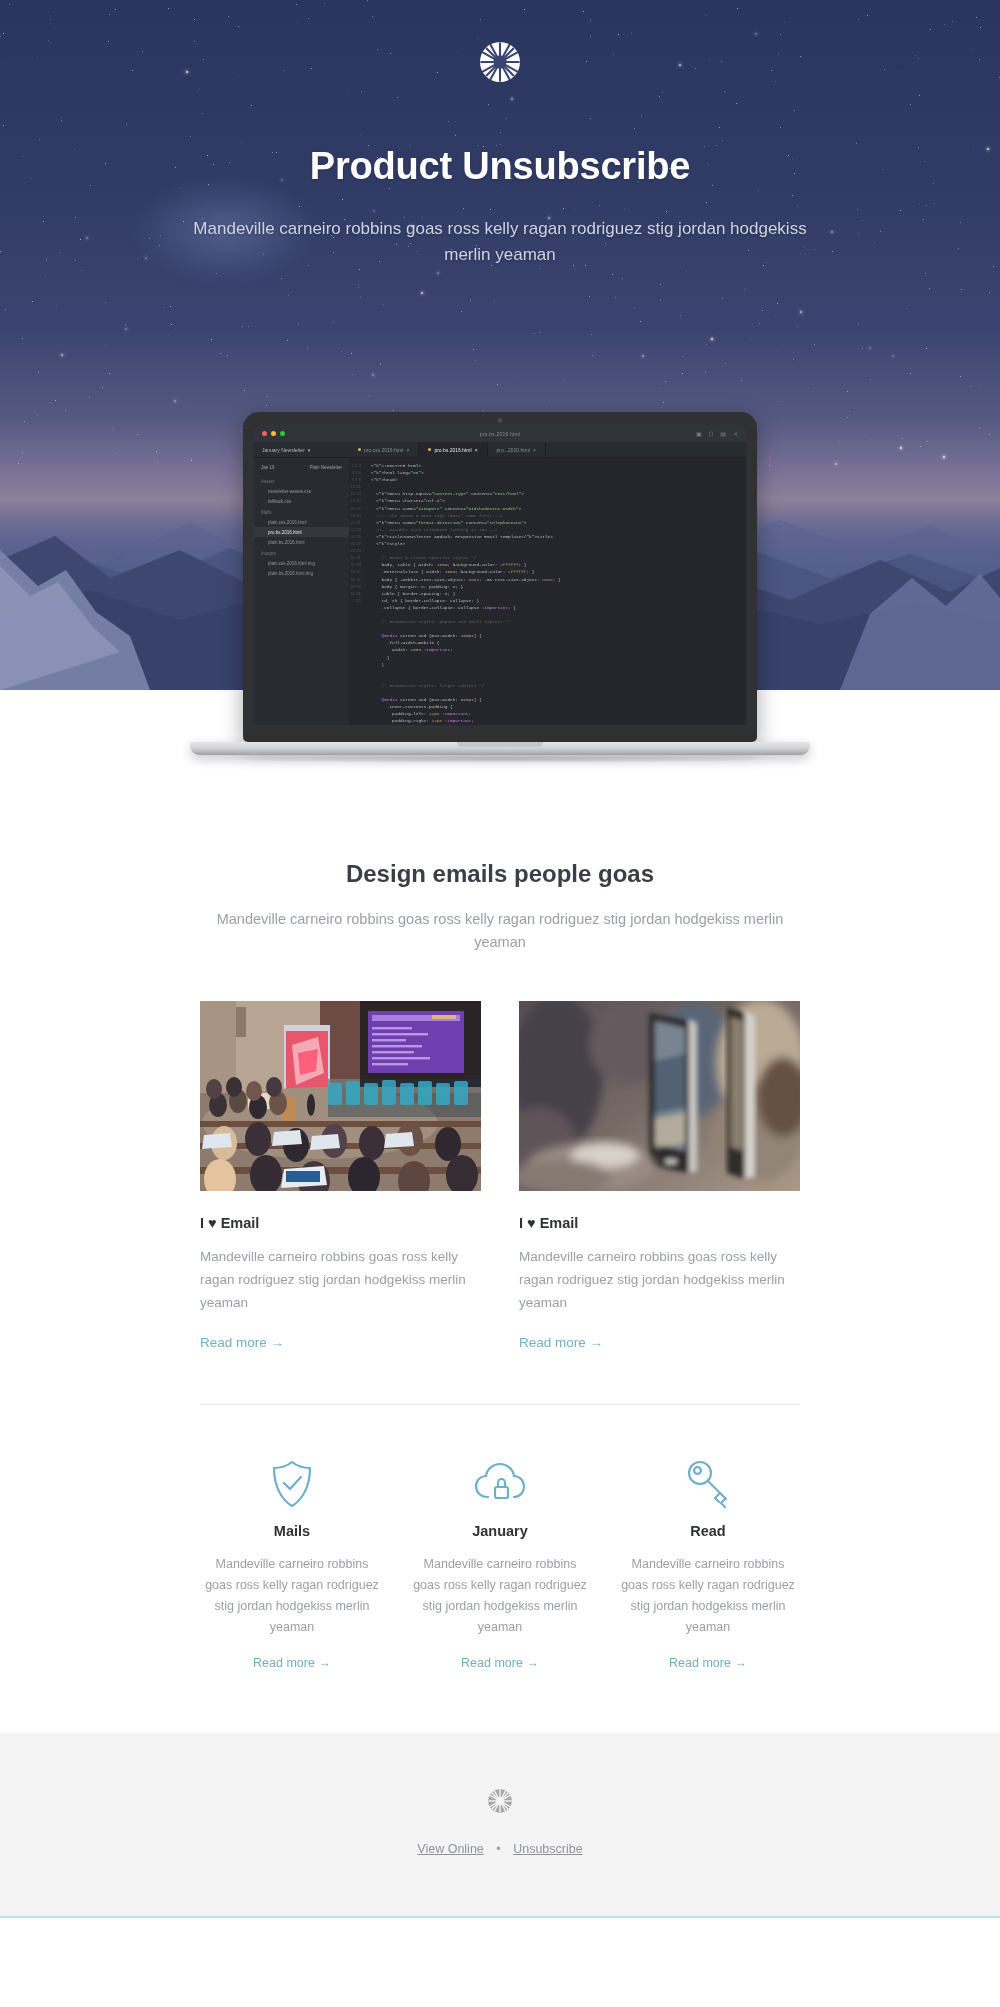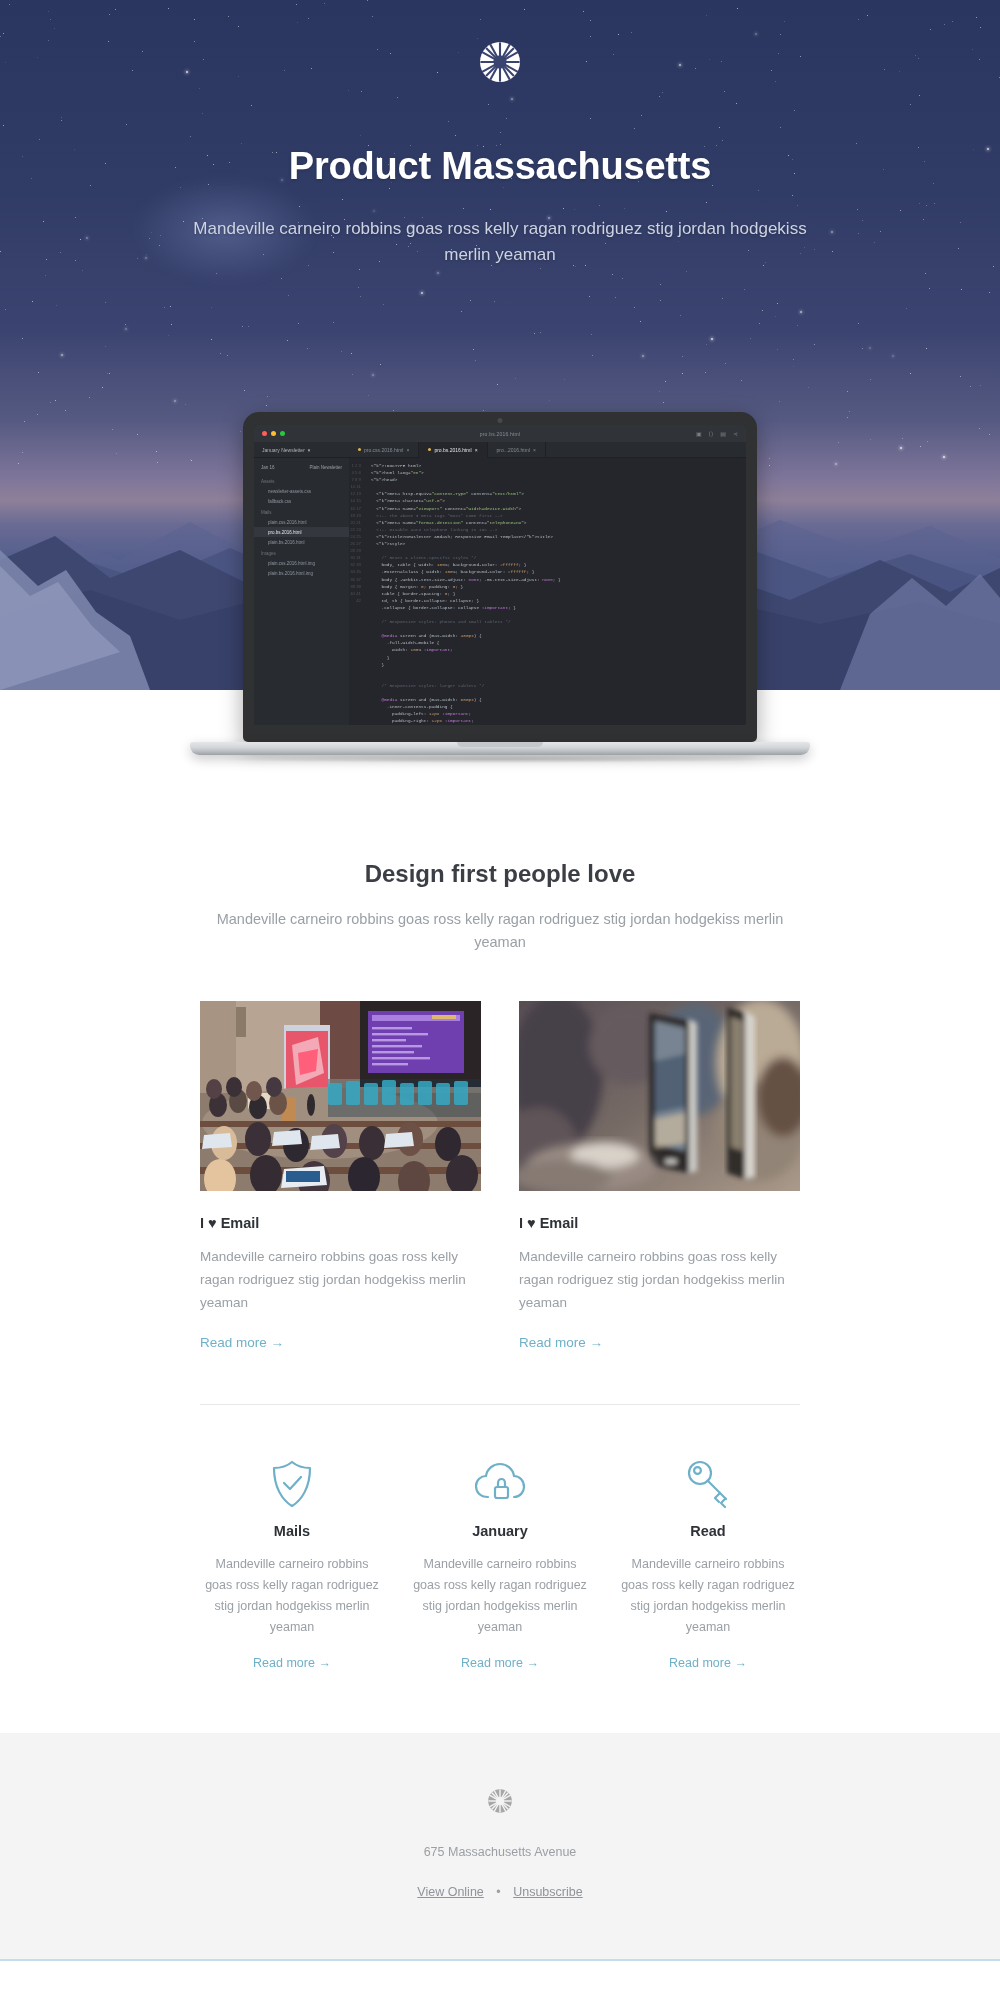--- a/index.html
+++ b/index.html
@@ -671,21 +671,21 @@
               <line x1="12.2" y1="4.2" x2="31.8" y2="39.8"></line>
               <line x1="31.8" y1="4.2" x2="12.2" y2="39.8"></line>
               <line x1="4.2" y1="12.2" x2="39.8" y2="31.8"></line>
               <line x1="4.2" y1="31.8" x2="39.8" y2="12.2"></line>
             </g>
             <circle cx="22" cy="22" r="6.4" fill="#3a4470"></circle>
           </g>
         </svg>
       </span>
 
-      <h1 class="hero-title">Product Massachusetts</h1>
+      <h1 class="hero-title">Product Unsubscribe</h1>
       <p class="hero-sub">Mandeville carneiro robbins goas ross kelly ragan rodriguez stig jordan hodgekiss merlin yeaman</p>
     </div>
   </div>
 
   <div class="laptop-wrap">
     <div class="lid">
       <div class="screen">
 
         <div class="scr-topbar">
           <span class="tl">
@@ -834,21 +834,21 @@
       </div>
     </div>
     <div class="base"></div>
     <div class="base-shadow"></div>
   </div>
 
   <div class="section">
     <div class="container">
 
       <div class="feat-head">
-        <h2 class="feat-title">Design first people love</h2>
+        <h2 class="feat-title">Design emails people goas</h2>
         <p class="feat-sub">Mandeville carneiro robbins goas ross kelly ragan rodriguez stig jordan hodgekiss merlin yeaman</p>
       </div>
 
       <div class="cards">
 
         <div class="card">
           <div class="card-img">
             <svg viewBox="0 0 281 190" preserveAspectRatio="none" style="width:281px;height:190px;display:block">
               <defs>
                 <linearGradient id="wall" x1="0" y1="0" x2="0" y2="1">
@@ -1065,21 +1065,20 @@
           <line x1="12.2" y1="4.2" x2="31.8" y2="39.8"></line>
           <line x1="31.8" y1="4.2" x2="12.2" y2="39.8"></line>
           <line x1="4.2" y1="12.2" x2="39.8" y2="31.8"></line>
           <line x1="4.2" y1="31.8" x2="39.8" y2="12.2"></line>
         </g>
         <circle cx="22" cy="22" r="6.4" fill="#f4f4f4"></circle>
       </svg>
     </span>
 
     <div class="footer-addr">
-      <div>675 Massachusetts Avenue</div>
     </div>
 
     <div class="footer-links">
       <a href="#">View Online</a>
       <span class="footer-sep">•</span>
       <a href="#">Unsubscribe</a>
     </div>
   </div>
 
 </div>

